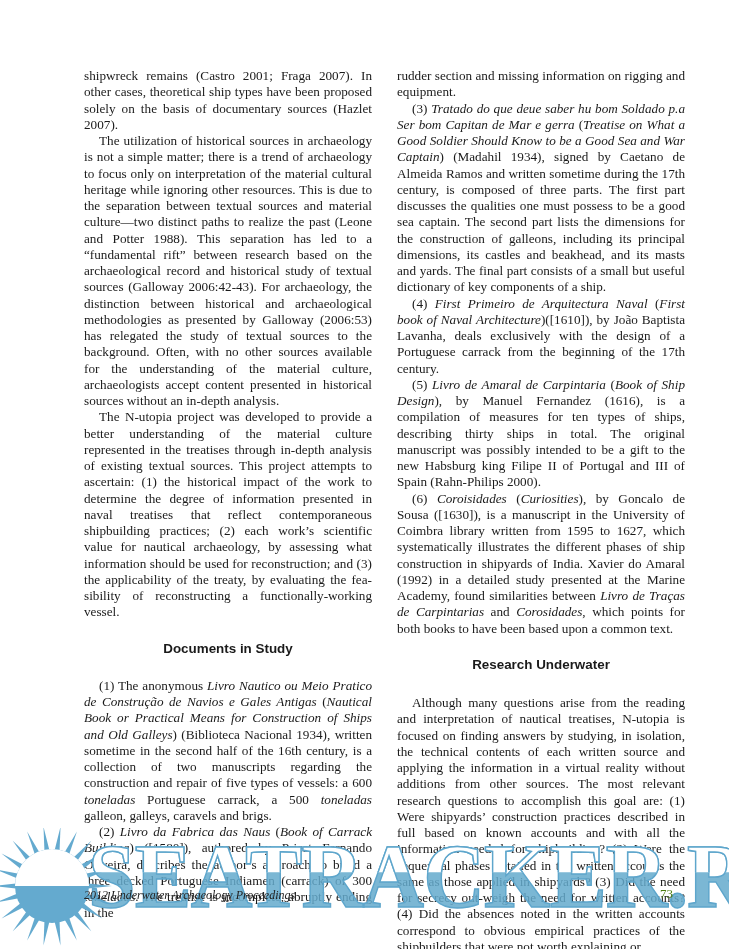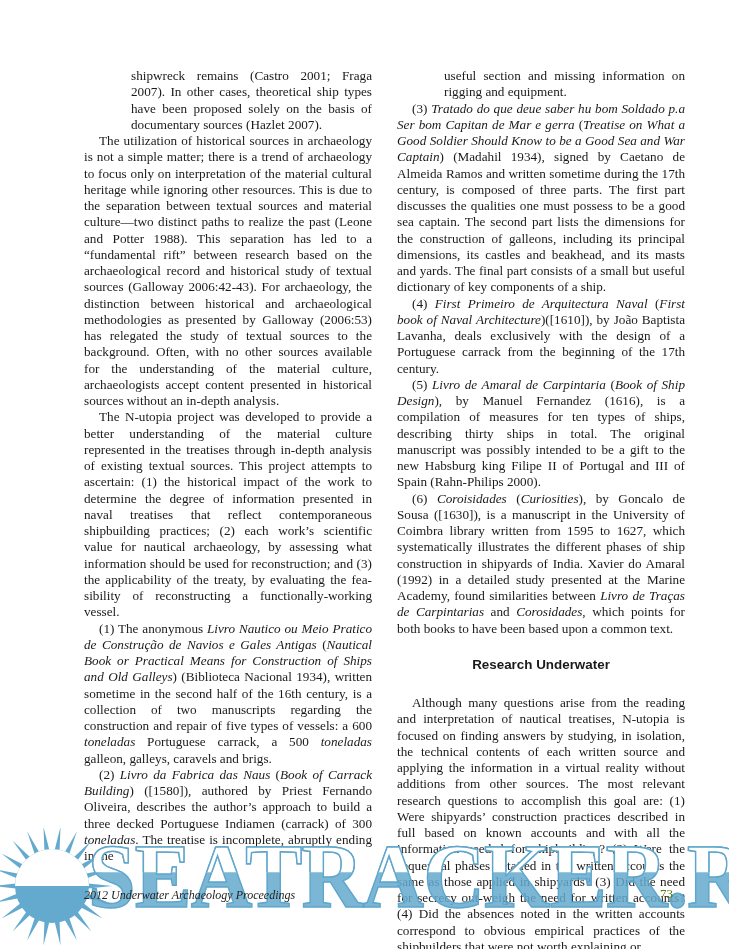--- a/index.html
+++ b/index.html
@@ -8,21 +8,21 @@
     font-family: "Liberation Serif", "DejaVu Serif", serif; color: #1a1a1a;
   }
   .col {
     position: absolute; top: 68px; width: 288px;
     font-size: 13.2px; line-height: 16.25px; text-align: justify;
     hyphens: manual;
   }
   .col.left { left: 84px; }
   .col.right { left: 397px; }
   .col p { margin: 0; text-indent: 15px; }
-  .col p.noindent { text-indent: 0; margin-left: 47px; }
+  .col p.noindent { text-indent: 0; }
   .heading {
     font-family: "Liberation Sans", "DejaVu Sans", sans-serif; font-weight: bold;
     font-size: 13.4px; text-align: center; text-indent: 0; margin: 0;
   }
   .left .heading { margin-top: 20px; margin-bottom: 21px; }
   .right .heading { margin-top: 20px; margin-bottom: 22px; }
   em { }
   .footer-left {
     position: absolute; left: 84px; top: 888px; font-style: italic; font-size: 12px; color: #222;
     z-index: 3;
@@ -45,26 +45,27 @@
     clip-path: inset(0 0 54% 0);
   }
 </style>
 </head>
 <body>
 
 <div class="col left">
   <p class="noindent">shipwreck remains (Castro 2001; Fraga 2007). In other cases, theoretical ship types have been proposed solely on the basis of documentary sources (Hazlet 2007).</p>
   <p>The utilization of historical sources in archaeology is not a simple matter; there is a trend of archaeology to focus only on interpretation of the material cultural heritage while ignoring other resources. This is due to the separation between textual sources and material cul­ture—two distinct paths to realize the past (Leone and Potter 1988). This separation has led to a “fundamental rift” between research based on the archaeological re­cord and historical study of textual sources (Galloway 2006:42-43). For archaeology, the distinction between historical and archaeological methodologies as presented by Galloway (2006:53) has relegated the study of textual sources to the background. Often, with no other sources available for the understanding of the material culture, archaeologists accept content presented in historical sources without an in-depth analysis.</p>
   <p>The N-utopia project was developed to provide a bet­ter understanding of the material culture represented in the treatises through in-depth analysis of existing textual sources. This project attempts to ascertain: (1) the his­torical impact of the work to determine the degree of information presented in naval treatises that reflect con­temporaneous shipbuilding practices; (2) each work’s scientific value for nautical archaeology, by assessing what information should be used for reconstruction; and (3) the applicability of the treaty, by evaluating the fea­sibility of reconstructing a functionally-working vessel.</p>
+  <h2 class="heading">Documents in Study</h2>
   <p><span>(1) The anonymous </span><em>Livro Nautico ou Meio Pratico de Construção de Navios e Gales Antigas</em><span> (</span><em>Nautical Book or Practical Means for Construction of Ships and Old Galleys</em><span>) (Biblioteca Nacional 1934), written sometime in the second half of the 16th century, is a collection of two manuscripts regarding the construction and repair of five types of vessels: a 600 </span><em>toneladas</em><span> Portuguese carrack, a 500 </span><em>toneladas</em><span> galleon, galleys, caravels and brigs.</span></p>
   <p><span>(2) </span><em>Livro da Fabrica das Naus</em><span> (</span><em>Book of Carrack Building</em><span>) ([1580]), authored by Priest Fernando Oliveira, describes the author’s approach to build a three decked Portuguese Indiamen (carrack) of 300 </span><em>tonela­das</em><span>. The treatise is incomplete, abruptly ending in the</span></p>
 </div>
 
 <div class="col right">
-  <p class="noindent">useful section and missing information on rigging and equipment.</p>
+  <p class="noindent">rudder section and missing information on rigging and equipment.</p>
   <p><span>(3) </span><em>Tratado do que deue saber hu bom Soldado p.a Ser bom Capitan de Mar e gerra</em><span> (</span><em>Treatise on What a Good Soldier Should Know to be a Good Sea and War Captain</em><span>) (Madahil 1934), signed by Caetano de Almeida Ramos and written sometime during the 17th century, is com­posed of three parts. The first part discusses the qualities one must possess to be a good sea captain. The second part lists the dimensions for the construction of galleons, including its principal dimensions, its castles and beak­head, and its masts and yards. The final part consists of a small but useful dictionary of key components of a ship.</span></p>
   <p><span>(4) </span><em>First Primeiro de Arquitectura Naval</em><span> (</span><em>First book of Naval Architecture</em><span>)([1610]), by João Baptista Lavanha, deals exclusively with the design of a Portuguese carrack from the beginning of the 17th century.</span></p>
   <p><span>(5) </span><em>Livro de Amaral de Carpintaria</em><span> (</span><em>Book of Ship Design</em><span>), by Manuel Fernandez (1616), is a compilation of measures for ten types of ships, describing thirty ships in total. The original manuscript was possibly intended to be a gift to the new Habsburg king Filipe II of Portugal and III of Spain (Rahn-Philips 2000).</span></p>
   <p><span>(6) </span><em>Coroisidades</em><span> (</span><em>Curiosities</em><span>), by Goncalo de Sousa ([1630]), is a manuscript in the University of Coimbra library written from 1595 to 1627, which systematically illustrates the different phases of ship construction in shipyards of India. Xavier do Amaral (1992) in a de­tailed study presented at the Marine Academy, found similarities between </span><em>Livro de Traças de Carpintarias</em><span> and </span><em>Corosidades</em><span>, which points for both books to have been based upon a common text.</span></p>
   <h2 class="heading">Research Underwater</h2>
   <p>Although many questions arise from the reading and interpretation of nautical treatises, N-utopia is focused on finding answers by studying, in isolation, the tech­nical contents of each written source and applying the information in a virtual reality without additions from other sources. The most relevant research questions to accomplish this goal are: (1) Were shipyards’ construc­tion practices described in full based on known accounts and with all the information needed for shipbuilding? (2) Were the sequential phases detailed in the written accounts the same as those applied in shipyards? (3) Did the need for secrecy out-weigh the need for writ­ten accounts? (4) Did the absences noted in the written accounts correspond to obvious empirical practices of the shipbuilders that were not worth explaining or</p>
 </div>
 
 <div class="footer-left">2012 Underwater Archaeology Proceedings</div>
 <div class="footer-right">73</div>

